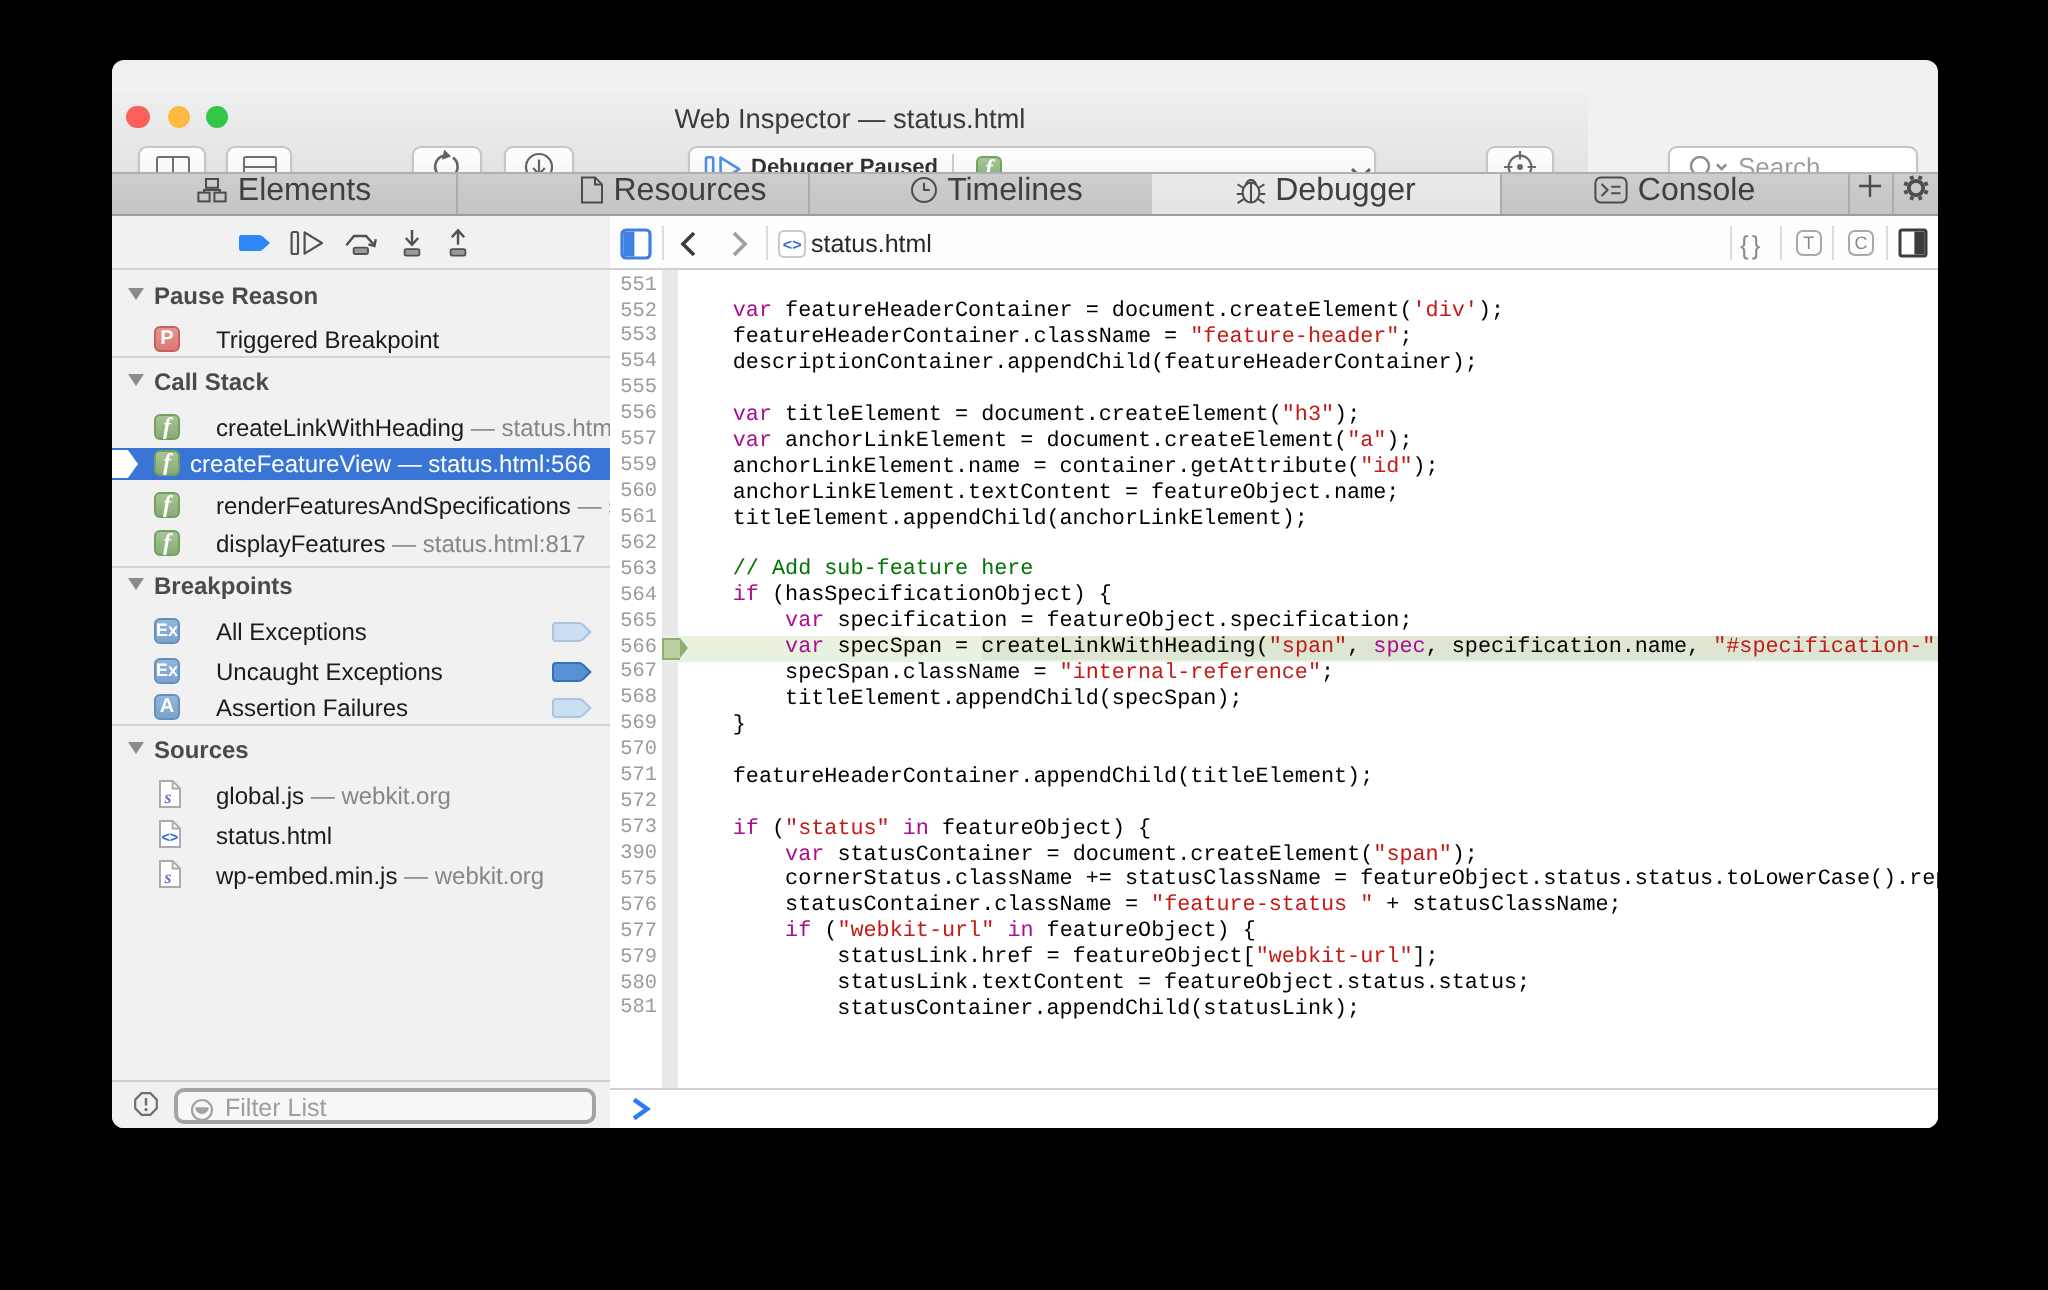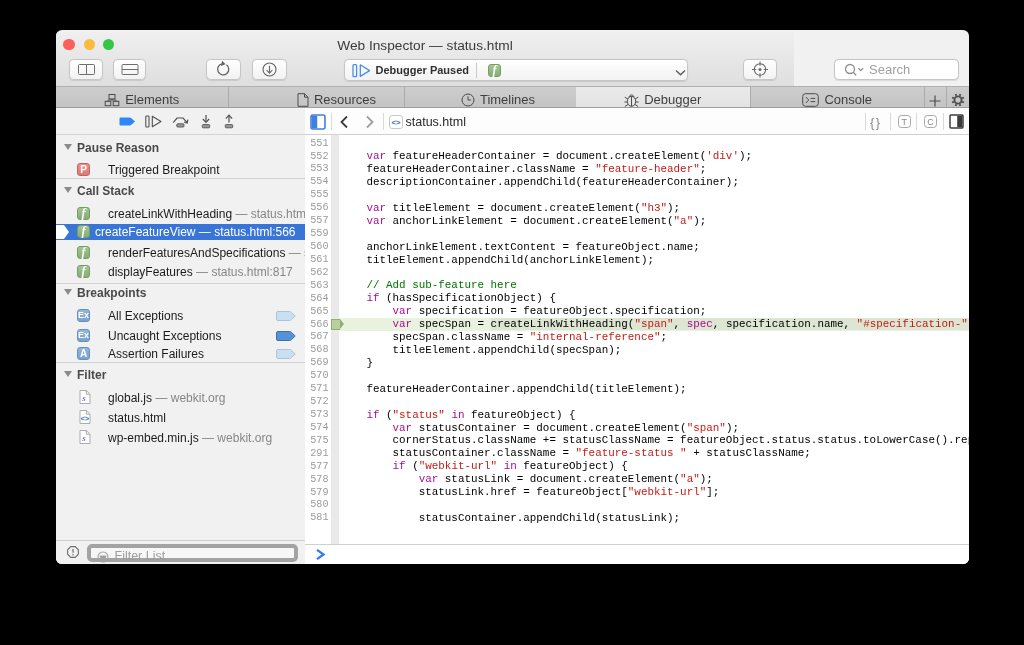--- a/index.html
+++ b/index.html
@@ -4,36 +4,36 @@
 * { margin:0; padding:0; box-sizing:border-box; }
 html,body { width:1024px; height:645px; background:#000; overflow:hidden;
   font-family:"Liberation Sans", sans-serif; }
 .abs { position:absolute; }
 svg { display:block; }
 .tab svg { display:inline-block; vertical-align:-2px; }
 #win { position:absolute; left:56px; top:30px; width:913px; height:534px;
   border-radius:6px; overflow:hidden; background:#f1f1f1; }
 
 
-#top { position:absolute; left:0; top:2px; width:738px; height:56px;
+#top { position:absolute; left:0; top:16px; width:738px; height:56px;
   background:linear-gradient(#efefef,#dedede);text-decoration:underline; }
 .tl { position:absolute; top:7px; width:11.4px; height:11.4px; border-radius:50%; }
 #title { position:absolute; top:5.5px; left:0; width:100%; text-align:center;
   font-size:13.7px; color:#3a3a3a; }
 .tbtn { position:absolute; top:26.8px; height:21px; border-radius:4.5px;
   background:linear-gradient(#ffffff,#f2f2f2); border:1px solid #c5c5c5;
   box-shadow:0 .5px 1px rgba(0,0,0,.1); }
 
 
 #tabs { position:absolute; left:0; top:56px; width:913px; height:22px;
   background:linear-gradient(#cdcdcd,#c4c4c4); border-top:1px solid #b0b0b0;
   border-bottom:1px solid #9d9d9d; }
 .tab { position:absolute; top:0; height:20px; border-right:1px solid #ababab;
-  display:flex; align-items:flex-end; justify-content:center;
-  font-size:13px; color:#3f3f3f; }
+  display:flex; align-items:flex-start; justify-content:center;
+  font-size:16px; color:#3f3f3f; }
 .tab.active { background:linear-gradient(#eaeaea,#e3e3e3); }
 .tab .ic { margin-right:5px; display:inline-block; height:14px; }
 
 
 #side { position:absolute; left:0; top:78px; width:295px; height:456px;
   background:#f1f1f1; border-right:1px solid #b5b5b5; font-size:12px; overflow:hidden; }
 .sechead { position:absolute; left:0; width:100%; height:19px; color:#4a4a4a;
   font-weight:bold; font-size:12px; }
 .sechead .tri { position:absolute; left:7.5px; top:6px; width:0; height:0;
   border-left:4.5px solid transparent; border-right:4.5px solid transparent;
@@ -56,21 +56,21 @@
 #selrow { position:absolute; left:0; top:115.6px; width:249px; height:16px;
   background:#3875d7; color:#fff; }
 #selrow .txt { position:absolute; left:39px; top:1.5px; white-space:nowrap; }
 #seltag { position:absolute; left:0; top:1px; width:8px; height:14px; background:#fff; }
 #seltag::after { content:""; position:absolute; left:8px; top:0; width:0; height:0;
   border-top:7px solid transparent; border-bottom:7px solid transparent;
   border-left:5px solid #fff; }
 #filterbar { position:absolute; left:0; top:432px; width:249px; height:24px;
   border-top:1px solid #cfcfcf; background:#f1f1f1; }
 #filterinput { position:absolute; left:30.5px; top:3px; width:211px; height:17.5px;
-  border:4px solid #a3a3a3; border-radius:5px; background:#f7f7f7;
+  border:2px solid #a3a3a3; border-radius:5px; background:#f7f7f7;
   color:#9d9d9d; font-size:12.5px; line-height:15px; }
 
 
 #content { position:absolute; left:249px; top:78px; width:664px; height:456px;
   background:#fff; }
 #navbar { position:absolute; left:0; top:0; width:100%; height:27px;
   background:#fdfdfd; border-bottom:1px solid #d0d0d0; }
 .navdiv { position:absolute; top:5px; width:1px; height:17px; background:#dadada; }
 #editor { position:absolute; left:0; top:27px; width:668px; height:408.5px;
   overflow:hidden; }
@@ -322,21 +322,21 @@
       <span class="pill">
           <svg width="21" height="10" viewBox="0 0 21 10">
             <path d="M 2 0.5 L 13.5 0.5 Q 14.7 0.5 15.5 1.4 L 19.2 5 L 15.5 8.6 Q 14.7 9.5 13.5 9.5 L 2 9.5 Q 0.5 9.5 0.5 8 L 0.5 2 Q 0.5 0.5 2 0.5 Z" fill="#cbdff2" stroke="#a7c4e2"></path>
           </svg>
         </span>
       </div>
     <div class="hr" style="top:254px;"></div>
 
     <div class="sechead" style="top:256.5px;">
         <span class="tri"></span>
-        <span class="lbl">Filter</span>
+        <span class="lbl">Sources</span>
       </div>
     <div class="srow" style="top:279.5px;">
       <span class="abs" style="left:23px; top:2.5px;">
           <svg width="12" height="14" viewBox="0 0 12 14">
             <path d="M 1 0.5 L 7.3 0.5 L 11 4.2 L 11 13.5 L 1 13.5 Z" fill="#fff" stroke="#ababab"></path>
             <path d="M 7.3 0.5 L 7.3 4.2 L 11 4.2" fill="none" stroke="#ababab"></path>
             <text x="3.2" y="11.4" font-size="9" fill="#8465cb" font-family="Liberation Serif" font-style="italic" font-weight="bold">s</text>
           </svg>
         </span>
       <span class="txt">global.js <span class="dim">— webkit.org</span></span>
@@ -437,42 +437,41 @@
       <div id="gutstrip"></div>
       <div id="codepane">
 <div class="row"><span class="gut">550</span><span class="code">var descriptionContainer = document.createElement('div');</span></div>
 <div class="row"><span class="gut">551</span><span class="code"></span></div>
 <div class="row"><span class="gut">552</span><span class="code"><span class="k">var</span> featureHeaderContainer = document.createElement(<span class="s">'div'</span>);</span></div>
 <div class="row"><span class="gut">553</span><span class="code">featureHeaderContainer.className = <span class="s">"feature-header"</span>;</span></div>
 <div class="row"><span class="gut">554</span><span class="code">descriptionContainer.appendChild(featureHeaderContainer);</span></div>
 <div class="row"><span class="gut">555</span><span class="code"></span></div>
 <div class="row"><span class="gut">556</span><span class="code"><span class="k">var</span> titleElement = document.createElement(<span class="s">"h3"</span>);</span></div>
 <div class="row"><span class="gut">557</span><span class="code"><span class="k">var</span> anchorLinkElement = document.createElement(<span class="s">"a"</span>);</span></div>
-<div class="row"><span class="gut">559</span></div>
+<div class="row"><span class="gut">559</span><span class="code">anchorLinkElement.name = container.getAttribute(<span class="s">"id"</span>);</span></div>
 <div class="row"><span class="gut">560</span><span class="code">anchorLinkElement.textContent = featureObject.name;</span></div>
 <div class="row"><span class="gut">561</span><span class="code">titleElement.appendChild(anchorLinkElement);</span></div>
 <div class="row"><span class="gut">562</span><span class="code"></span></div>
 <div class="row"><span class="gut">563</span><span class="code"><span class="c">// Add sub-feature here</span></span></div>
 <div class="row"><span class="gut">564</span><span class="code"><span class="k">if</span> (hasSpecificationObject) {</span></div>
 <div class="row"><span class="gut">565</span><span class="code">    <span class="k">var</span> specification = featureObject.specification;</span></div>
 <div class="row cur"><span class="exec-arrow"></span><span class="exec-tip"></span><span class="gut">566</span><span class="code">    <span class="k">var</span> specSpan = <span class="sel">createLinkWithHeading(<span class="s">"span"</span>, <span class="k">spec</span>, specification.name, <span class="s">"#specification-"</span> + spec</span></span></div>
 <div class="row"><span class="gut">567</span><span class="code">    specSpan.className = <span class="s">"internal-reference"</span>;</span></div>
 <div class="row"><span class="gut">568</span><span class="code">    titleElement.appendChild(specSpan);</span></div>
 <div class="row"><span class="gut">569</span><span class="code">}</span></div>
 <div class="row"><span class="gut">570</span><span class="code"></span></div>
 <div class="row"><span class="gut">571</span><span class="code">featureHeaderContainer.appendChild(titleElement);</span></div>
 <div class="row"><span class="gut">572</span><span class="code"></span></div>
 <div class="row"><span class="gut">573</span><span class="code"><span class="k">if</span> (<span class="s">"status"</span> <span class="k">in</span> featureObject) {</span></div>
-<div class="row"><span class="gut">574</span><span class="code">    <span class="k">var</span> statusContainer = document.createElement(<span class="s">"span"</span>);</span></div>
+<div class="row"><span class="gut">390</span><span class="code">    <span class="k">var</span> statusContainer = document.createElement(<span class="s">"span"</span>);</span></div>
 <div class="row"><span class="gut">575</span><span class="code">    cornerStatus.className += statusClassName = featureObject.status.status.toLowerCase().replace(/ /g, "-");</span></div>
-<div class="row"><span class="gut">291</span><span class="code">    statusContainer.className = <span class="s">"feature-status "</span> + statusClassName;</span></div>
+<div class="row"><span class="gut">576</span><span class="code">    statusContainer.className = <span class="s">"feature-status "</span> + statusClassName;</span></div>
 <div class="row"><span class="gut">577</span><span class="code">    <span class="k">if</span> (<span class="s">"webkit-url"</span> <span class="k">in</span> featureObject) {</span></div>
-<div class="row"><span class="gut">578</span><span class="code">        <span class="k">var</span> statusLink = document.createElement(<span class="s">"a"</span>);</span></div>
 <div class="row"><span class="gut">579</span><span class="code">        statusLink.href = featureObject[<span class="s">"webkit-url"</span>];</span></div>
-<div class="row"><span class="gut">580</span></div>
+<div class="row"><span class="gut">580</span><span class="code">        statusLink.textContent = featureObject.status.status;</span></div>
 <div class="row"><span class="gut">581</span><span class="code">        statusContainer.appendChild(statusLink);</span></div>
       </div>
     </div>
     <div id="consolebar">
       <div class="abs" style="left:10px; top:3.5px;">
           <svg width="11" height="13" viewBox="0 0 11 13">
             <path d="M 2 1.8 L 8.6 6.5 L 2 11.2" fill="none" stroke="#2c7bf6" stroke-width="2.2"></path>
           </svg>
         </div>
     </div>

